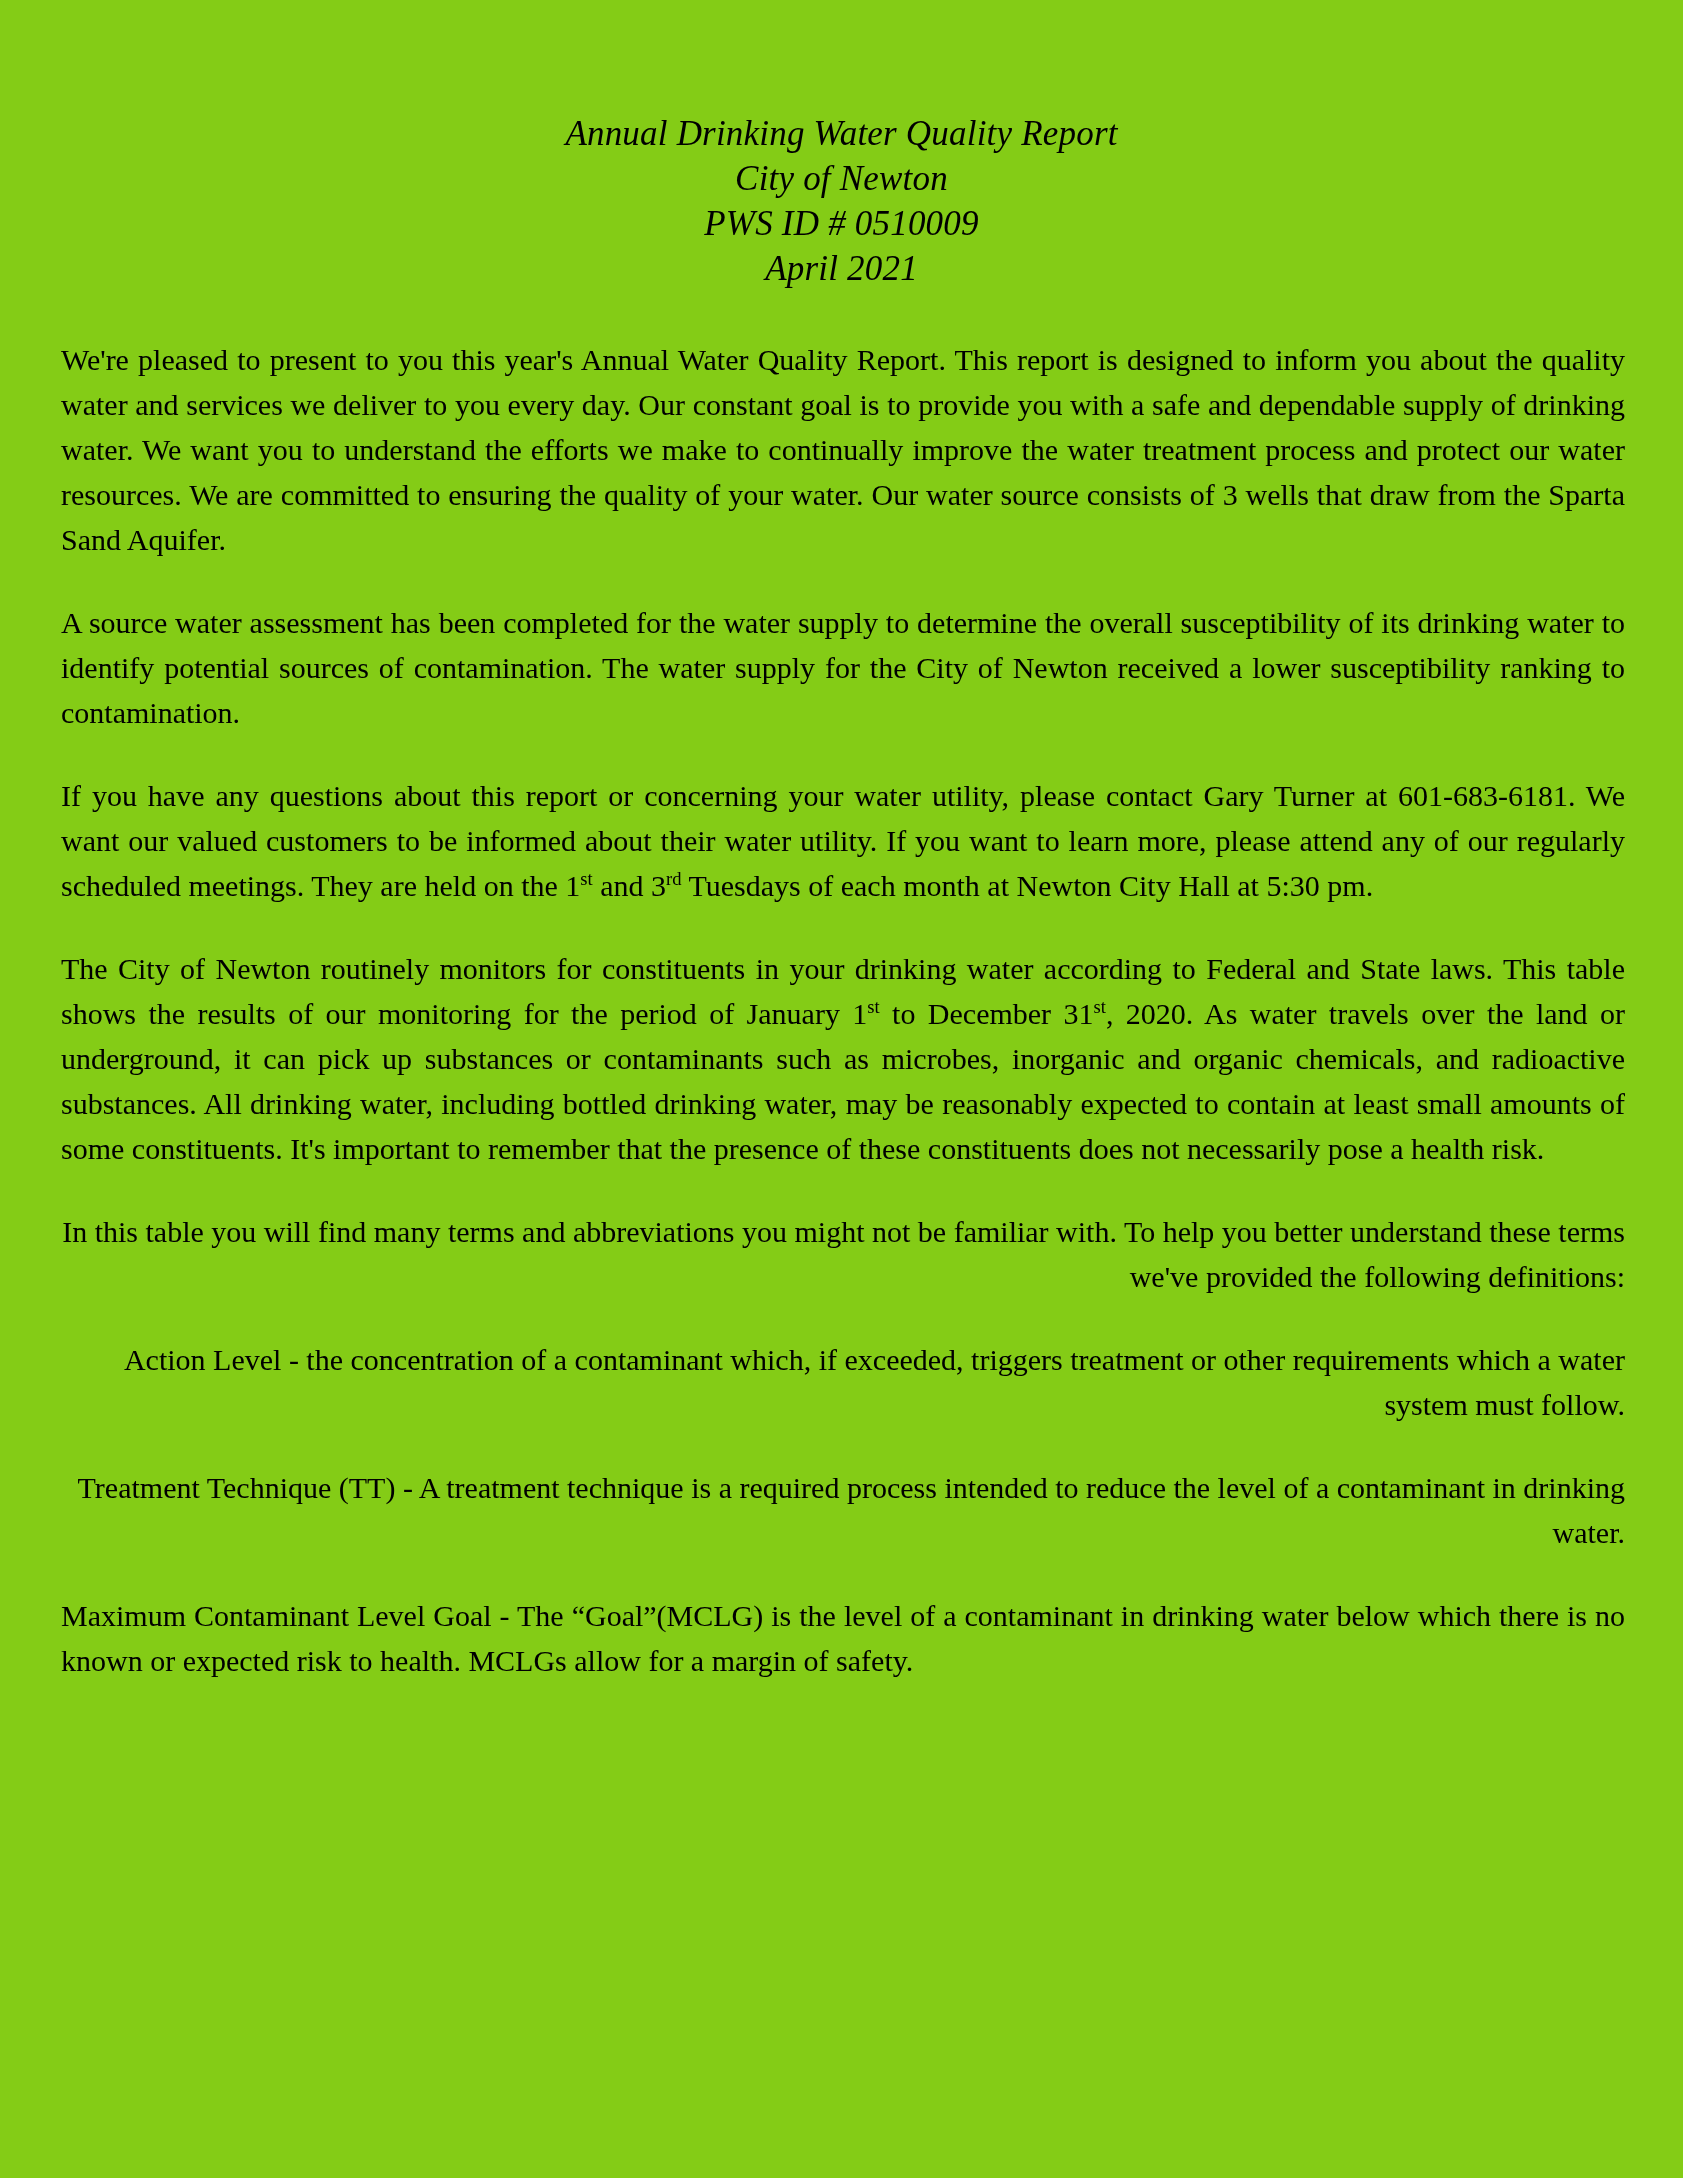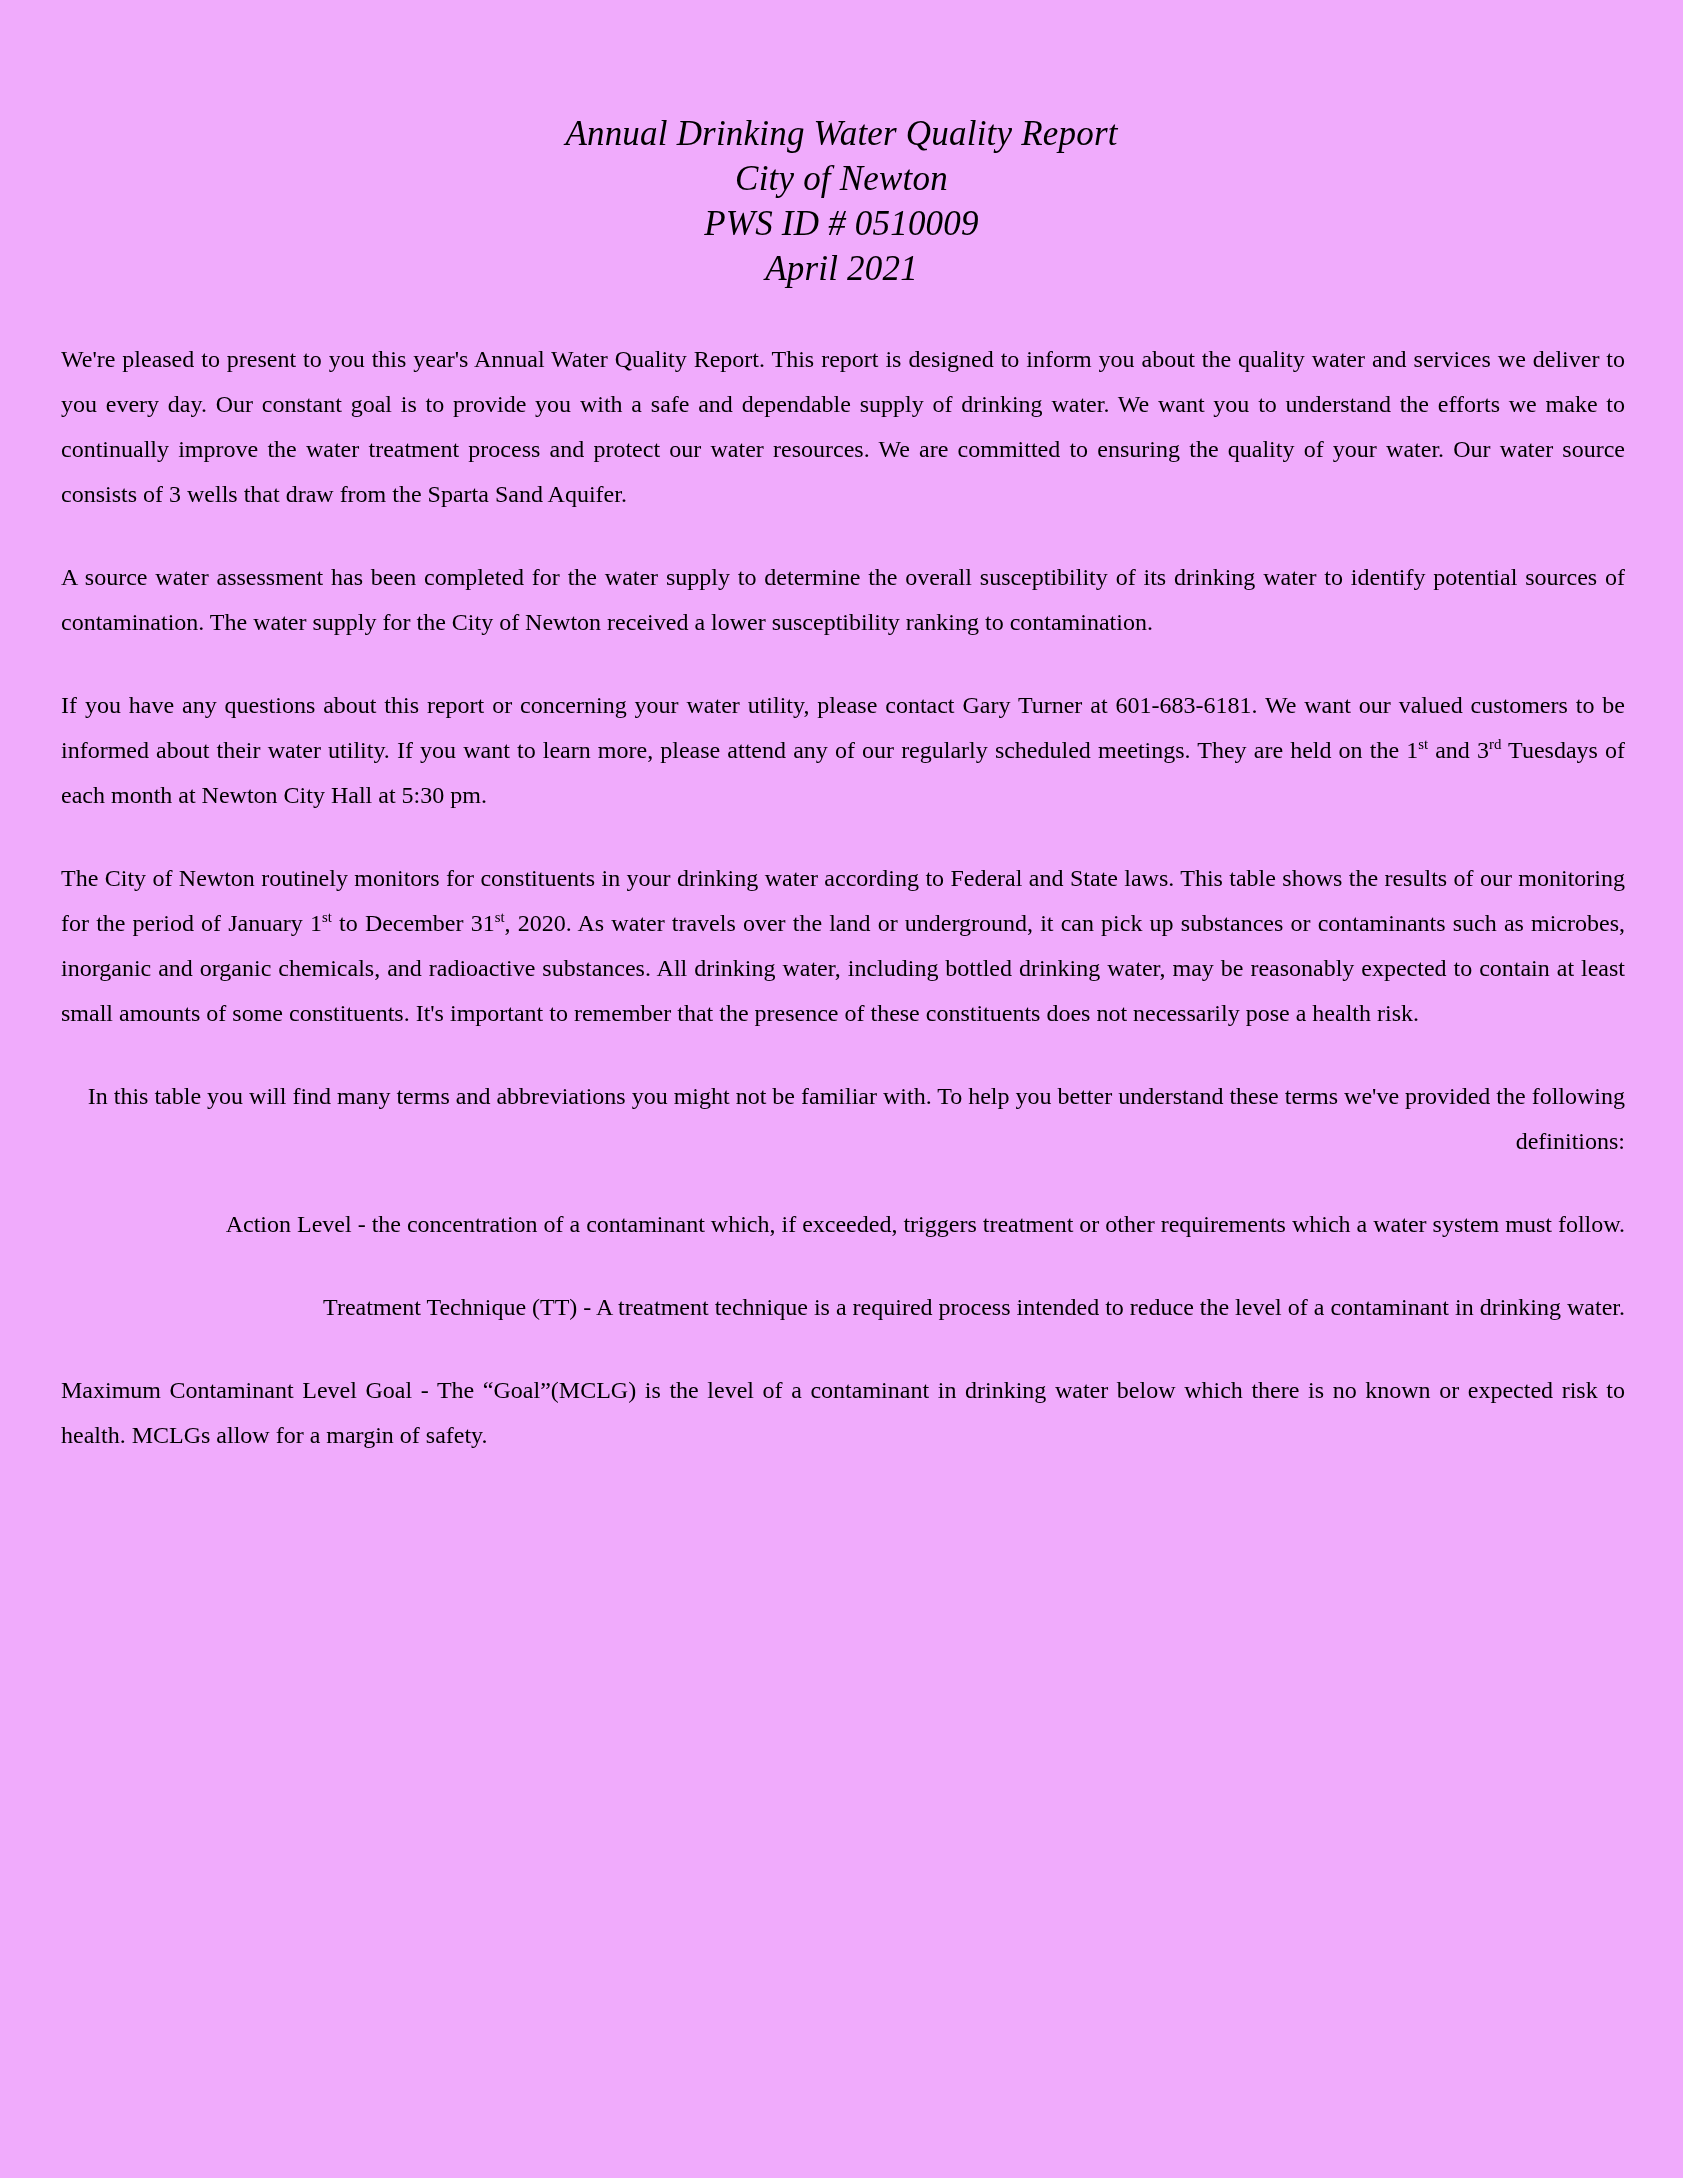--- a/index.html
+++ b/index.html
@@ -12,21 +12,21 @@
     width: 1683px;
     height: 2178px;
     font-family: "Liberation Serif", "DejaVu Serif", serif;
     color: #000000;
     -webkit-font-smoothing: antialiased;
   }
   .page {
     position: relative;
     width: 1683px;
     height: 2178px;
-    background: #f0abfc;
+    background: #84cc16;
     box-sizing: border-box;
     padding: 0;
     overflow: hidden;
   }
   .header-block {
     padding-top: 111px;
     text-align: center;
   }
   .header-line {
     font-style: italic;
@@ -36,21 +36,21 @@
     white-space: nowrap;
   }
   .content {
     position: absolute;
     left: 61px;
     top: 337px;
     width: 1564px;
   }
   p.body-par {
     margin: 0 0 38px 0;
-    font-size: 24px;
+    font-size: 30px;
     line-height: 45px;
     text-align: justify;
     text-justify: inter-word;
     hyphens: none;
     -webkit-hyphens: none;
   }
   p.ragged {
     text-align: right;
   }
   sup {

